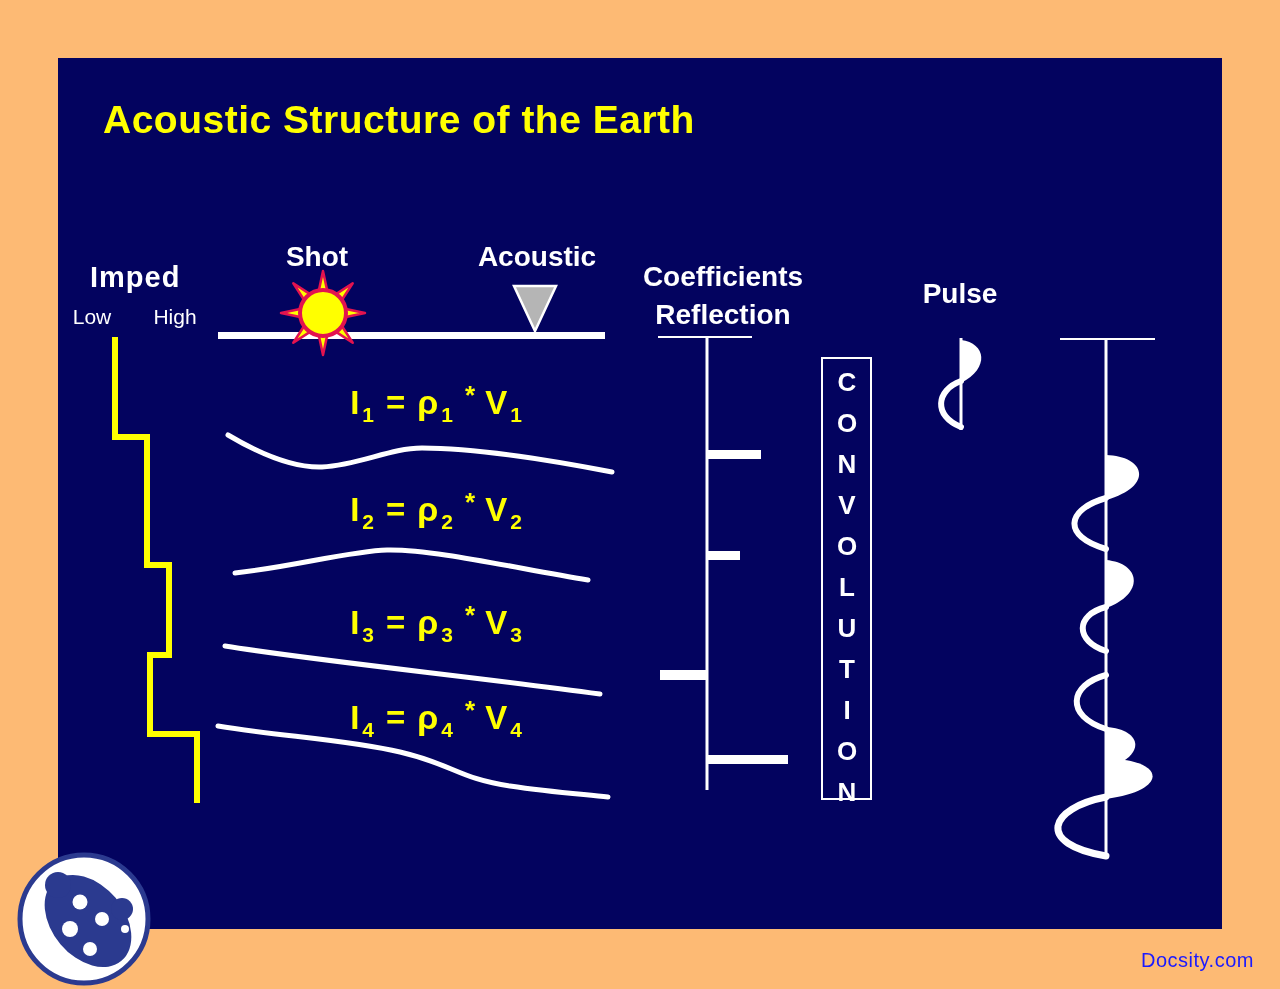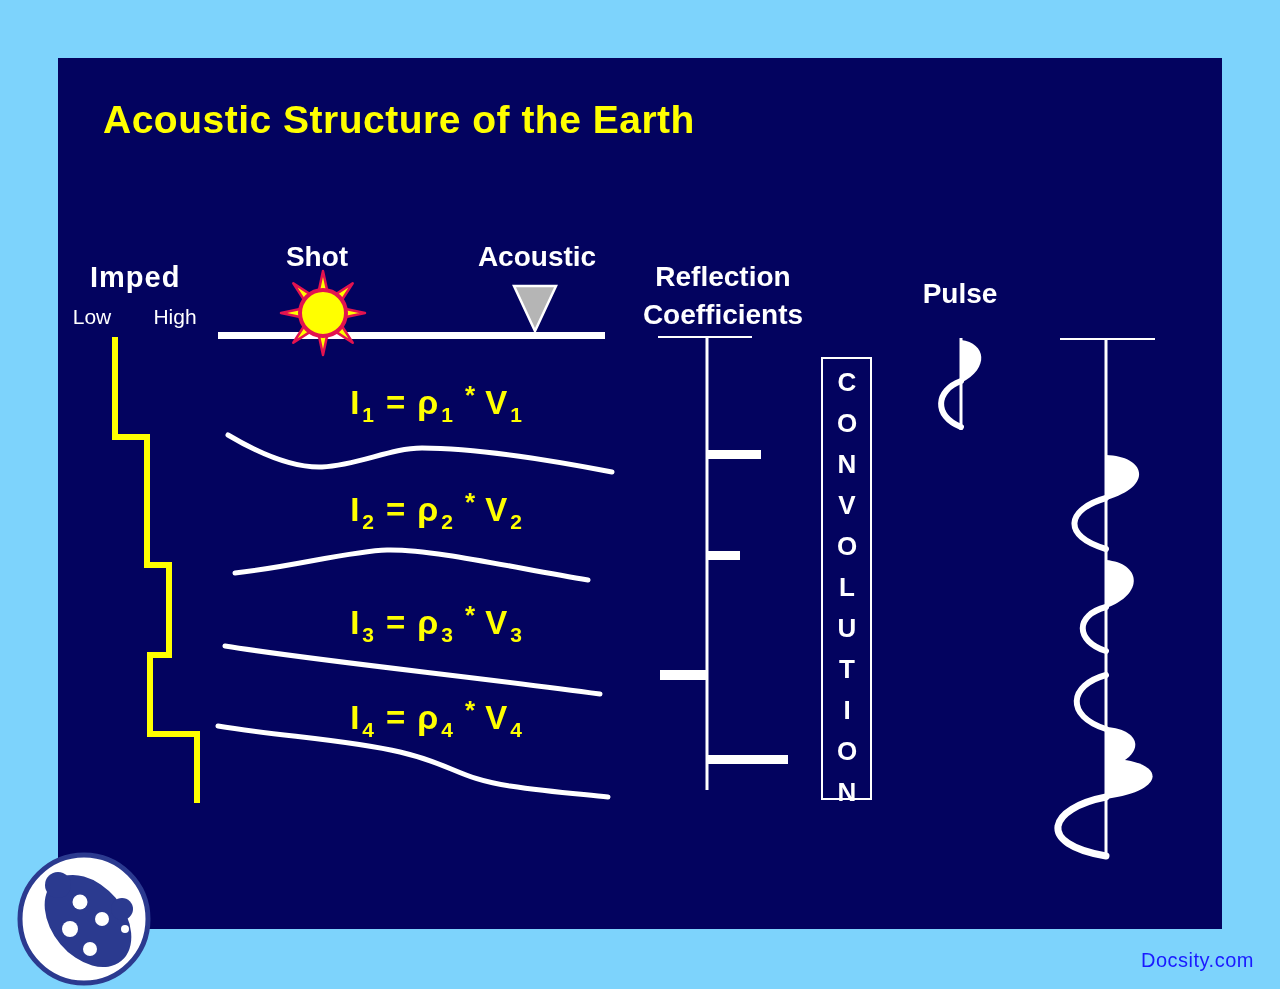--- a/index.html
+++ b/index.html
@@ -1,20 +1,20 @@
 <!DOCTYPE html>
 <html><head>
 <meta charset="utf-8">
 <style>
   * { margin: 0; padding: 0; box-sizing: border-box; }
   html, body { background: #ffffff; }
   body { font-family: "Liberation Sans", "DejaVu Sans", sans-serif; }
   .page {
     position: relative; width: 1280px; height: 989px;
-    background: #7dd3fc; overflow: hidden;
+    background: #fdba74; overflow: hidden;
   }
   .slide {
     position: absolute; left: 58px; top: 58px;
     width: 1164px; height: 871px;
     background: #03035f;
   }
   .abs { position: absolute; }
   .slide-title {
     position: absolute; left: 45px; top: 40px;
     color: #ffff00; font-size: 39px; font-weight: bold;
@@ -147,22 +147,22 @@
     <svg class="abs" style="left:150px; top:360px;" width="420" height="400" viewBox="0 0 420 400">
       <g fill="none" stroke="#ffffff" stroke-width="5" stroke-linecap="round">
         <path d="M20,17 C52,36 86,50 114,49 C152,47 182,30 214,30 C268,30 352,44 404,54"></path>
         <path d="M27,155 C84,149 142,133 179,132 C224,131 302,149 380,162"></path>
         <path d="M17,228 C110,243 260,258 392,276"></path>
         <path d="M10,308 C70,318 142,322 192,334 C244,346 252,361 302,368 C342,374 372,376 400,379"></path>
       </g>
     </svg>
 
     <div class="panel-label" style="left:665px; top:200px;">
+      <div>Coefficients</div>
       <div>Reflection</div>
-      <div>Coefficients</div>
     </div>
 
     <svg class="abs" style="left:590px; top:270px;" width="160" height="470" viewBox="0 0 160 470">
       <line x1="10" y1="9" x2="104" y2="9" stroke="#ffffff" stroke-width="2"></line>
       <line x1="59" y1="9" x2="59" y2="462" stroke="#ffffff" stroke-width="3"></line>
       <rect x="59" y="122" width="54" height="9" fill="#ffffff"></rect>
       <rect x="59" y="223" width="33" height="9" fill="#ffffff"></rect>
       <rect x="12" y="342" width="47" height="10" fill="#ffffff"></rect>
       <rect x="59" y="427" width="81" height="9" fill="#ffffff"></rect>
     </svg>

